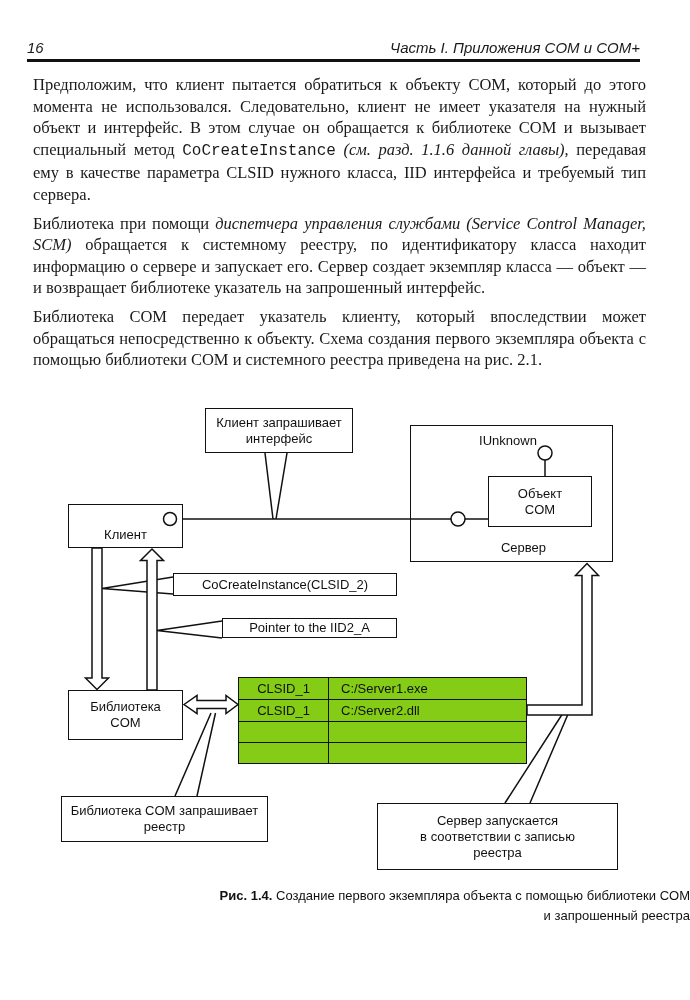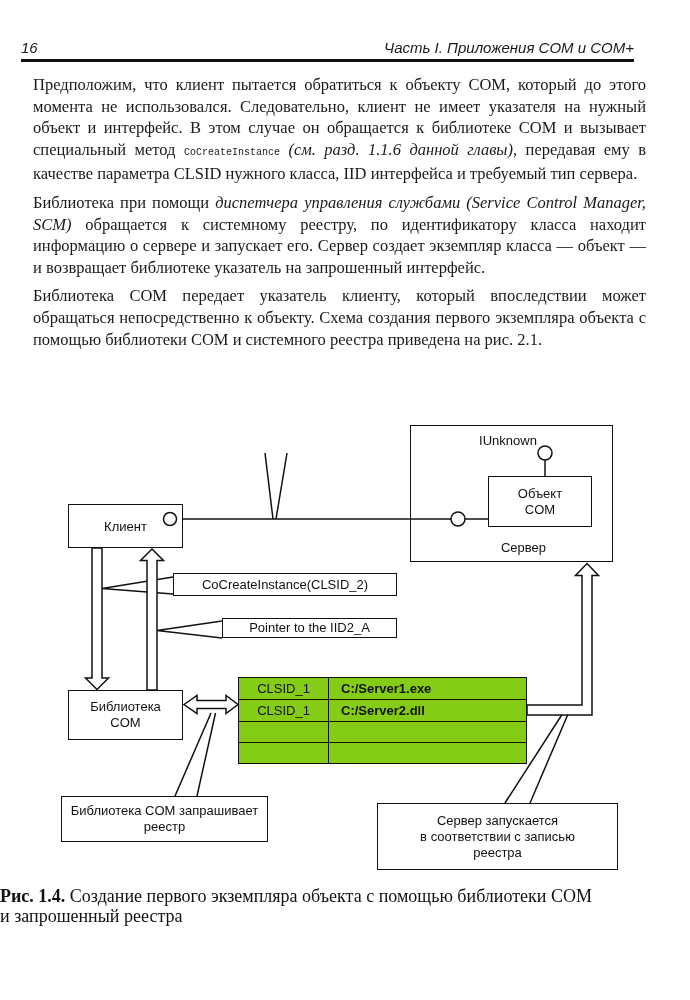--- a/index.html
+++ b/index.html
@@ -7,35 +7,35 @@
   body {
     position:relative;
     background:#ffffff;
     color:#1a1a1a;
     font-family:"Liberation Serif", serif;
     overflow:hidden;
   }
 
   
   .running-head {
-    position:absolute; left:21px; top:39px; width:613px;
+    position:absolute; left:27px; top:39px; width:613px;
     display:flex; justify-content:space-between; align-items:flex-end;
     font-family:"Liberation Sans", sans-serif;
     font-style:italic; font-size:15px; line-height:17px;
     border-bottom:3px solid #111;
     padding-bottom:3px;
   }
 
   
   .body-text { position:absolute; left:33px; top:74px; width:613px; }
   .body-text p {
     font-size:16.5px; line-height:21.6px; text-align:justify;
     margin-bottom:7px;
   }
-  .code { font-family:"Liberation Mono", monospace; font-size:10px; }
+  .code { font-family:"Liberation Mono", monospace; font-size:16px; }
   .it { font-style:italic; }
 
   
   .figure {
     position:absolute; left:0; top:405px; width:690px; height:478px;
     font-family:"Liberation Sans", sans-serif; font-size:13px; color:#111;
   }
   .dbox {
     position:absolute; border:1.6px solid #111; background:#fff;
     display:flex; flex-direction:column; align-items:center; justify-content:center;
@@ -46,54 +46,58 @@
 
   table.registry {
     position:absolute; left:238px; top:272px; width:289px;
     border-collapse:collapse; table-layout:fixed; background:#84cc16;
   }
   table.registry td {
     border:1.6px solid #111; height:21px; font-size:13px;
     line-height:21px; overflow:hidden; white-space:nowrap;
   }
   td.c1 { width:90px; text-align:center; }
-  td.c2 { padding-left:12px;font-weight:bold; }
+  td.c2 { padding-left:12px; }
 
   svg.overlay {
     position:absolute; left:0; top:0; width:690px; height:478px;
     pointer-events:none;
   }
   .ln { stroke:#111; stroke-width:1.5; fill:none; }
   .solidwhite { stroke:#111; stroke-width:1.5; fill:#fff; }
 
   .caption {
     position:absolute; left:0; top:886px; width:690px;
-    text-align:left; font-family:Liberation Serif, serif;
-    font-size:18px; line-height:20px; color:#111;
+    text-align:right; font-family:Liberation Sans, sans-serif;
+    font-size:13px; line-height:20px; color:#111;
   }
   .caption b { font-weight:bold; }
 </style>
 </head>
 <body>
 
 <div class="running-head">
   <span>16</span>
   <span>Часть I. Приложения COM и COM+</span>
 </div>
 
 <div class="body-text">
   <p><span>Предположим, что клиент пытается обратиться к объекту COM, который до этого момента не использовался. Следовательно, клиент не имеет указателя на нужный объект и интерфейс. В этом случае он обращается к библиотеке COM и вызывает специальный метод </span><span class="code">CoCreateInstance</span><span class="it"> (см. разд. 1.1.6 данной главы)</span><span>, передавая ему в качестве параметра CLSID нужного класса, IID интерфейса и требуемый тип сервера.</span></p>
   <p><span>Библиотека при помощи </span><span class="it">диспетчера управления службами (Service Control Manager, SCM)</span><span> обращается к системному реестру, по идентификатору класса находит информацию о сервере и запускает его. Сервер создает экземпляр класса — объект — и возвращает библиотеке указатель на запрошенный интерфейс.</span></p>
   <p>Библиотека COM передает указатель клиенту, который впоследствии может обращаться непосредственно к объекту. Схема создания первого экземпляра объекта с помощью библиотеки COM и системного реестра приведена на рис. 2.1.</p>
 </div>
 
 <div class="figure">
 
+  <div class="dbox" style="left:205px; top:3px; width:148px; height:45px;">
+    <span>Клиент запрашивает</span>
+    <span>интерфейс</span>
+  </div>
 
-  <div class="dbox" style="left:68px; top:99px; width:115px; height:44px; justify-content:flex-end; padding-bottom:12px;">
+  <div class="dbox" style="left:68px; top:99px; width:115px; height:44px; justify-content:flex-end; padding-bottom:4px;">
     <span>Клиент</span>
   </div>
 
   <div class="dbox nobg" style="left:410px; top:20px; width:203px; height:137px; background:#fff;"></div>
   <div class="lbl" style="left:468px; top:28px; width:80px;">IUnknown</div>
 
   <div class="dbox" style="left:488px; top:71px; width:104px; height:51px;">
     <span>Объект</span>
     <span>COM</span>
   </div>

